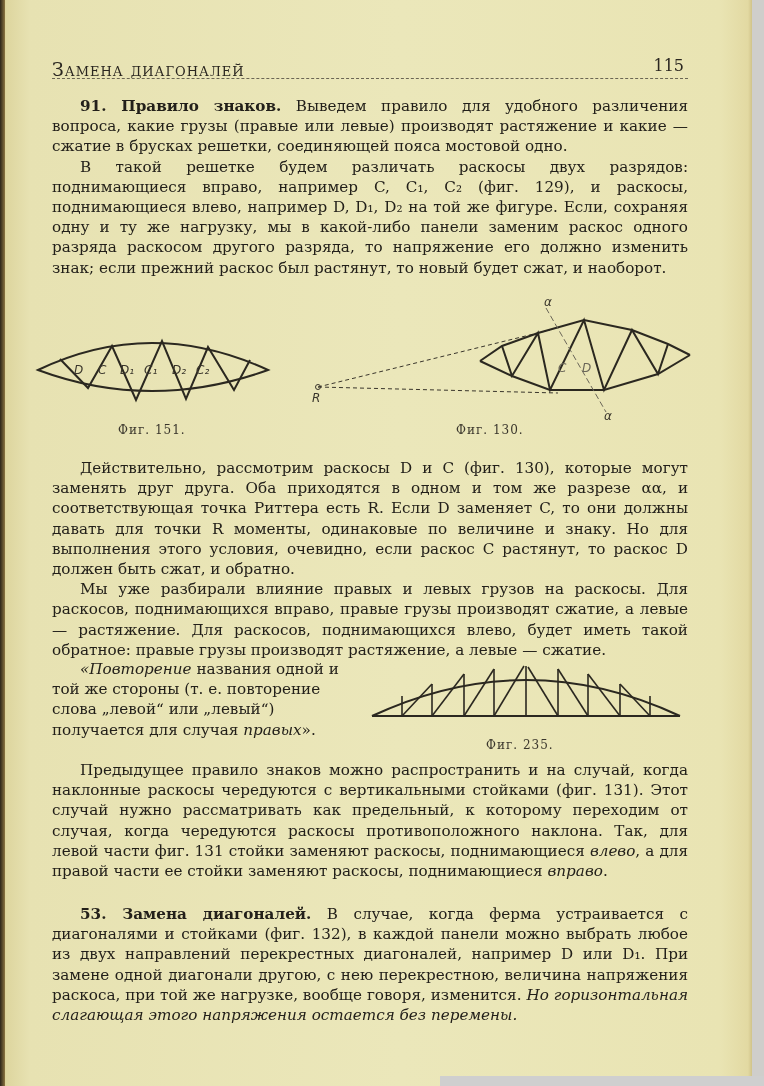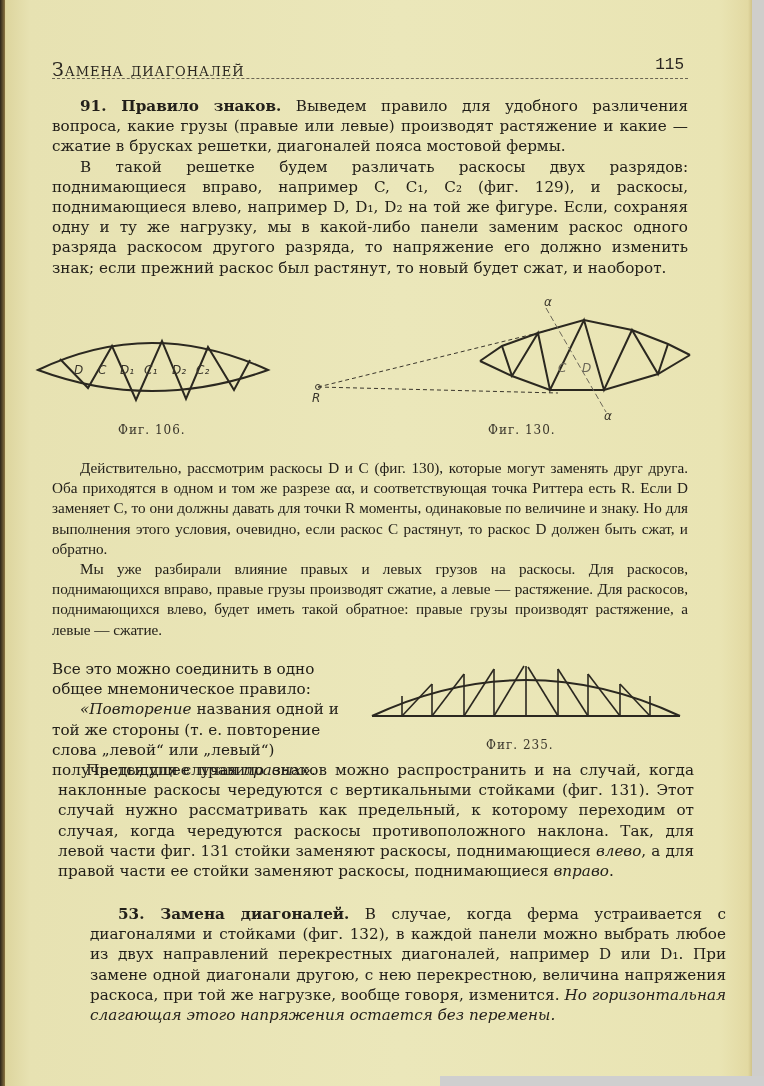--- a/index.html
+++ b/index.html
@@ -4,21 +4,21 @@
 <style>
   html,body{margin:0;padding:0;}
   body{width:764px;height:1086px;overflow:hidden;background:#c9c7c2;position:relative;font-family:"DejaVu Serif",serif;}
   .page{position:absolute;left:0;top:0;width:752px;height:1086px;
     background:linear-gradient(90deg,#c9b978 0px,#ddd59e 6px,#e7e2b2 30px,#ebe7ba 400px,#e9e4b3 720px,#e2d9a2 748px,#d0c38a 752px);}
   .leftedge{position:absolute;left:0;top:0;width:5px;height:1086px;background:linear-gradient(90deg,#2b2418,#8a7440);}
   .bottombar{position:absolute;left:440px;top:1076px;width:324px;height:10px;background:#cfcfcf;}
   .rightbar{position:absolute;left:752px;top:0;width:12px;height:1086px;background:#cfcecb;}
   .header{position:absolute;left:52px;top:56px;width:636px;height:22px;border-bottom:1px dashed #6b6654;}
   .header .title{position:absolute;left:0;right:0;text-align:left;top:2px;font-size:19px;letter-spacing:1px;color:#2a2620;font-variant:small-caps;}
-  .header .num{position:absolute;right:4px;top:0px;font-size:16px;color:#2a2620;font-family:Liberation Mono, monospace;}
+  .header .num{position:absolute;right:4px;top:0px;font-size:16px;color:#2a2620;}
   .txt{position:absolute;color:#23201a;font-size:15.2px;line-height:20.2px;text-align:justify;}
   .txt p{margin:0;text-indent:28px;}
   .txt p.noind{text-indent:0;}
   b{font-weight:bold;}
   i{}
   .cap{position:absolute;font-size:12px;color:#3a362c;letter-spacing:1px;}
   svg{position:absolute;overflow:visible;}
   .lbl{font-family:"DejaVu Sans",sans-serif;font-style:italic;font-size:12px;fill:#3a362c;}
 </style>
 </head>
@@ -26,59 +26,58 @@
 
 <div class="page">
   <div class="leftedge"></div>
 
   <div class="header">
     <div class="title">Замена диагоналей</div>
     <div class="num">115</div>
   </div>
 
   <div class="txt" style="left:52px;top:96px;width:636px;">
-    <p><b>91. Правило знаков.</b><span> Выведем правило для удобного различения вопроса, какие грузы (правые или левые) производят растяжение и какие — сжатие в брусках решетки, диагоналей пояса мостовой фермы.</span></p>
+    <p><b>91. Правило знаков.</b><span> Выведем правило для удобного различения вопроса, какие грузы (правые или левые) производят растяжение и какие — сжатие в брусках решетки, соединяющей пояса мостовой одно.</span></p>
     <p>В такой решетке будем различать раскосы двух разрядов: поднимающиеся вправо, например C, C₁, C₂ (фиг. 129), и раскосы, поднимающиеся влево, например D, D₁, D₂ на той же фигуре. Если, сохраняя одну и ту же нагрузку, мы в какой-либо панели заменим раскос одного разряда раскосом другого разряда, то напряжение его должно изменить знак; если прежний раскос был растянут, то новый будет сжат, и наоборот.</p>
   </div>
 
   <svg style="left:36px;top:330px;" width="240" height="70" viewBox="0 0 240 70">
     <path d="M2,40 Q115,-14 232,40 Q115,82 2,40 Z" fill="none" stroke="#2b2820" stroke-width="2"></path>
     <polyline points="24,29 52,58 76,16 100,70 126,11 150,69 172,17 198,60 214,30" fill="none" stroke="#2b2820" stroke-width="2"></polyline>
     <text class="lbl" x="38" y="44">D</text>
     <text class="lbl" x="62" y="44">C</text>
     <text class="lbl" x="84" y="44">D₁</text>
     <text class="lbl" x="108" y="44">C₁</text>
     <text class="lbl" x="136" y="44">D₂</text>
     <text class="lbl" x="160" y="44">C₂</text>
   </svg>
-  <div class="cap" style="left:118px;top:423px;">Фиг. 106.</div>
+  <div class="cap" style="left:118px;top:423px;">Фиг. 151.</div>
 
   <svg style="left:312px;top:296px;" width="420" height="120" viewBox="0 0 420 120">
     <line x1="6" y1="91" x2="238" y2="34" stroke="#3a362c" stroke-width="1" stroke-dasharray="4,3"></line>
     <line x1="6" y1="91" x2="246" y2="97" stroke="#3a362c" stroke-width="1" stroke-dasharray="4,3"></line>
     <circle cx="6" cy="91" r="2.5" fill="none" stroke="#3a362c"></circle>
     <polyline points="168,65 190,50 226,37 272,24 320,34 356,48 378,59" fill="none" stroke="#2b2820" stroke-width="2"></polyline>
     <polyline points="168,65 200,80 238,94 292,94 346,78 378,59" fill="none" stroke="#2b2820" stroke-width="2"></polyline>
     <polyline points="190,50 200,80 226,37 238,94 272,24 292,94 320,34 346,78 356,48" fill="none" stroke="#2b2820" stroke-width="2"></polyline>
     <line x1="234" y1="12" x2="294" y2="116" stroke="#6a6658" stroke-width="1" stroke-dasharray="6,3"></line>
     <text class="lbl" x="232" y="10">α</text>
     <text class="lbl" x="292" y="124">α</text>
     <text class="lbl" x="246" y="76" style="fill:#6a6658">C</text>
     <text class="lbl" x="270" y="76" style="fill:#6a6658">D</text>
     <text class="lbl" x="0" y="106">R</text>
   </svg>
-  <div class="cap" style="left:456px;top:423px;margin-left:32px;">Фиг. 130.</div>
+  <div class="cap" style="left:456px;top:423px;">Фиг. 130.</div>
 
-  <div class="txt" style="left:52px;top:458px;width:636px;font-family:Liberation Serif, serif;">
+  <div class="txt" style="left:52px;top:458px;width:636px;">
     <p>Действительно, рассмотрим раскосы D и C (фиг. 130), которые могут заменять друг друга. Оба приходятся в одном и том же разрезе αα, и соответствующая точка Риттера есть R. Если D заменяет C, то они должны давать для точки R моменты, одинаковые по величине и знаку. Но для выполнения этого условия, очевидно, если раскос C растянут, то раскос D должен быть сжат, и обратно.</p>
     <p>Мы уже разбирали влияние правых и левых грузов на раскосы. Для раскосов, поднимающихся вправо, правые грузы производят сжатие, а левые — растяжение. Для раскосов, поднимающихся влево, будет иметь такой обратное: правые грузы производят растяжение, а левые — сжатие.</p>
   </div>
 
   <div class="txt" style="left:52px;top:659px;width:302px;text-align:left;">
-    <p class="noind">Все это можно соединить в одно общее мнемоническое правило:</p>
     <p><i>«Повторение</i><span> названия одной и той же стороны (т. е. повторение слова „левой“ или „левый“) получается для случая </span><i>правых</i><span>».</span></p>
   </div>
 
   <svg style="left:372px;top:664px;" width="312" height="56" viewBox="0 0 312 56">
     <path d="M0,52 Q154,-20 308,52" fill="none" stroke="#2b2820" stroke-width="2"></path>
     <line x1="0" y1="52" x2="308" y2="52" stroke="#2b2820" stroke-width="2"></line>
     <g stroke="#2b2820" stroke-width="1.6">
       <line x1="30" y1="52" x2="30" y2="32"></line>
         <line x1="30" y1="52" x2="60" y2="20"></line>
       <line x1="60" y1="52" x2="60" y2="20"></line>
@@ -93,22 +92,22 @@
       <line x1="216" y1="52" x2="186" y2="5"></line>
         <line x1="216" y1="52" x2="216" y2="10"></line>
       <line x1="248" y1="52" x2="216" y2="10"></line>
         <line x1="248" y1="52" x2="248" y2="20"></line>
       <line x1="278" y1="52" x2="248" y2="20"></line>
         <line x1="278" y1="52" x2="278" y2="32"></line>
     </g>
   </svg>
   <div class="cap" style="left:486px;top:738px;">Фиг. 235.</div>
 
-  <div class="txt" style="left:58px;top:760px;width:636px;">
+  <div class="txt" style="left:52px;top:760px;width:636px;">
     <p><span>Предыдущее правило знаков можно распространить и на случай, когда наклонные раскосы чередуются с вертикальными стойками (фиг. 131). Этот случай нужно рассматривать как предельный, к которому переходим от случая, когда чередуются раскосы противоположного наклона. Так, для левой части фиг. 131 стойки заменяют раскосы, поднимающиеся </span><i>влево</i><span>, а для правой части ее стойки заменяют раскосы, поднимающиеся </span><i>вправо</i><span>.</span></p>
   </div>
 
-  <div class="txt" style="left:52px;top:904px;width:636px;margin-left:38px;">
+  <div class="txt" style="left:52px;top:904px;width:636px;">
     <p><b>53. Замена диагоналей.</b><span> В случае, когда ферма устраивается с диагоналями и стойками (фиг. 132), в каждой панели можно выбрать любое из двух направлений перекрестных диагоналей, например D или D₁. При замене одной диагонали другою, с нею перекрестною, величина напряжения раскоса, при той же нагрузке, вообще говоря, изменится. </span><i>Но горизонтальная слагающая этого напряжения остается без перемены.</i></p>
   </div>
 </div>
 <div class="rightbar"></div>
 <div class="bottombar"></div>
 
 </body></html>

